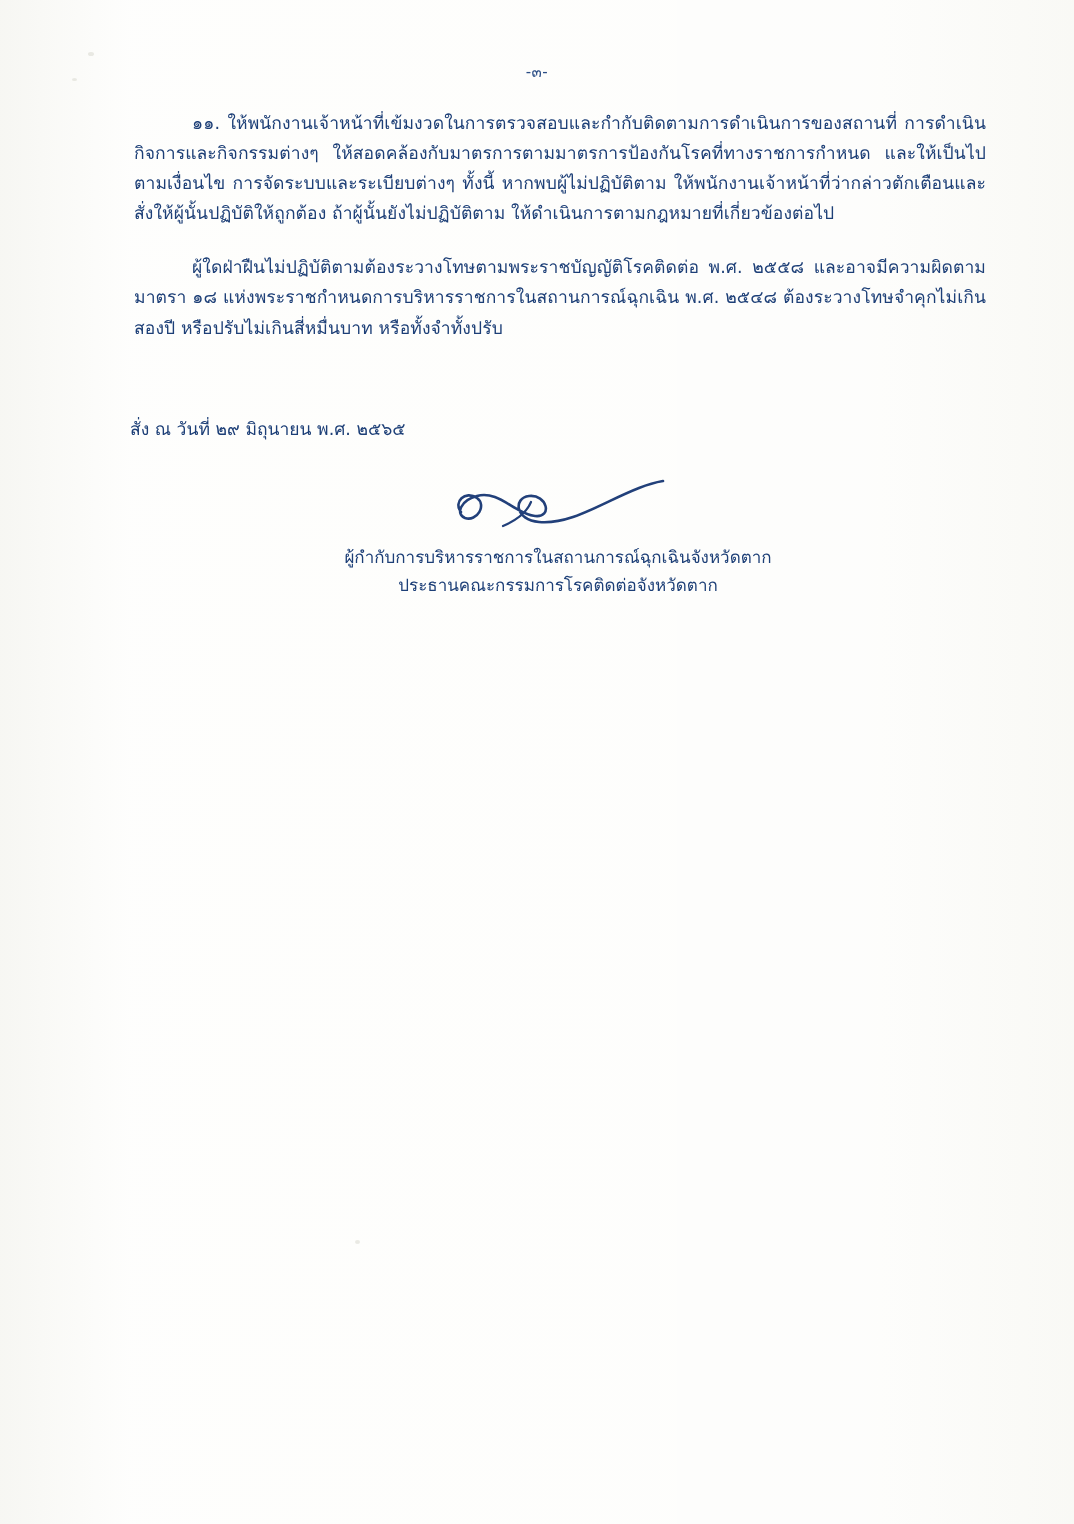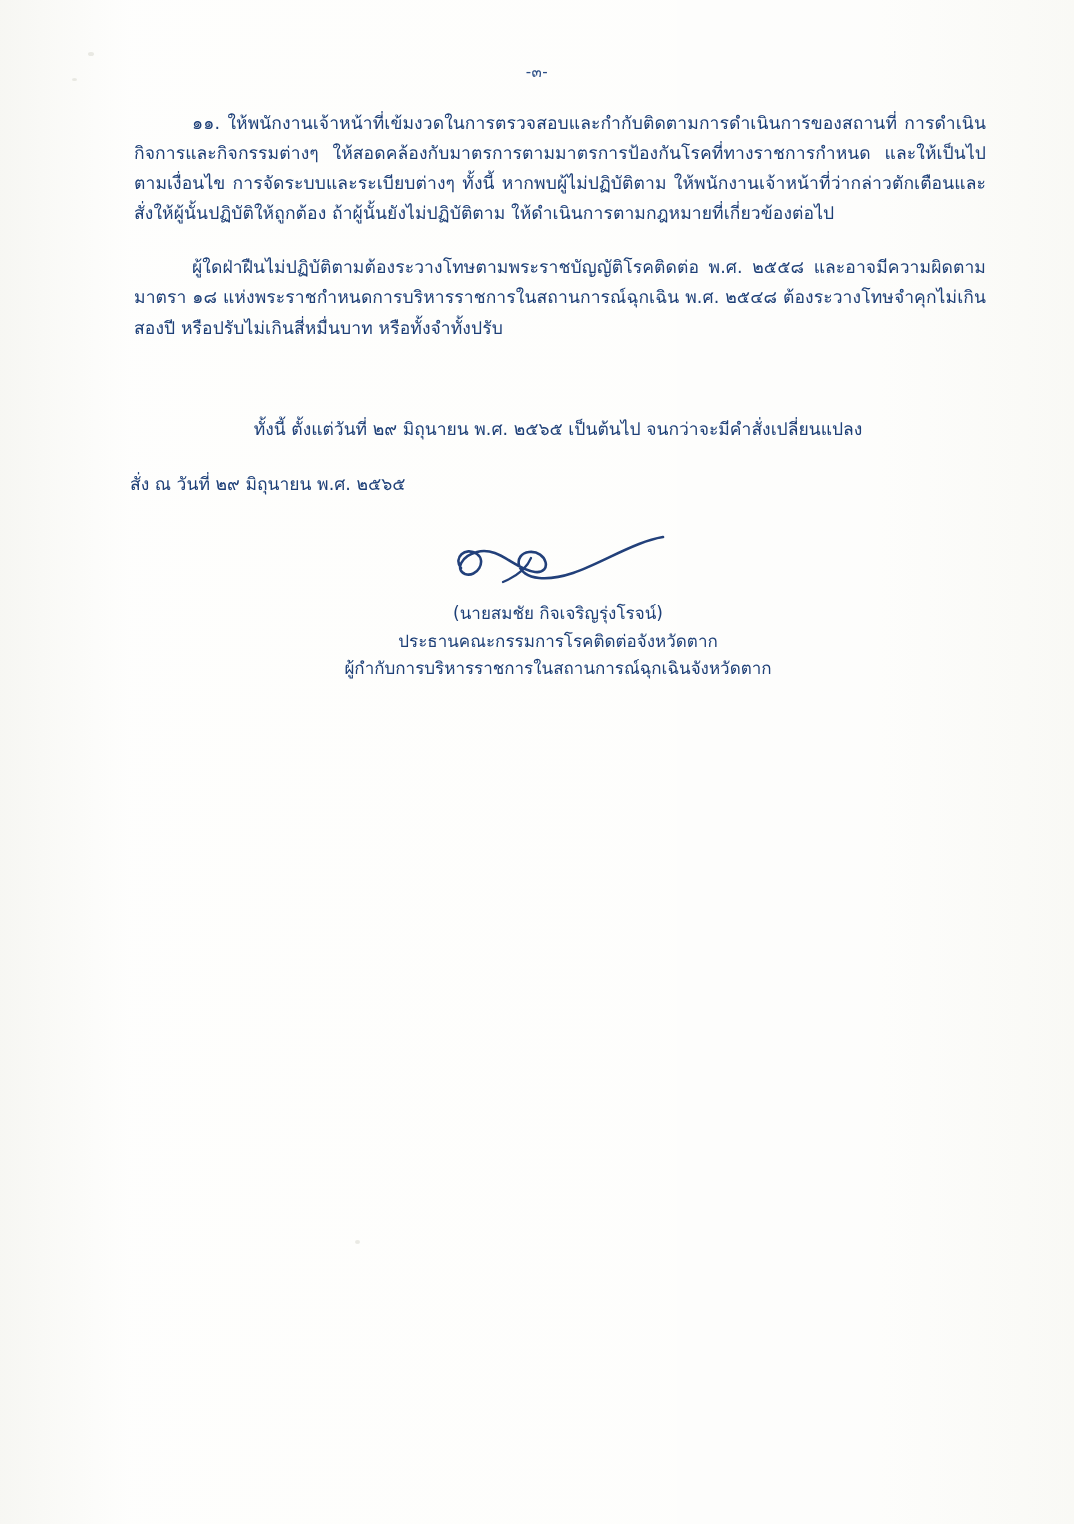--- a/index.html
+++ b/index.html
@@ -114,32 +114,30 @@
 
     <div class="spacer-sm"></div>
 
     <p class="para indent">ผู้ใดฝ่าฝืนไม่ปฏิบัติตามต้องระวางโทษตามพระราชบัญญัติโรคติดต่อ พ.ศ. ๒๕๕๘ และอาจมีความผิดตามมาตรา ๑๘ แห่งพระราชกำหนดการบริหารราชการในสถานการณ์ฉุกเฉิน พ.ศ. ๒๕๔๘ ต้องระวางโทษจำคุกไม่เกินสองปี หรือปรับไม่เกินสี่หมื่นบาท หรือทั้งจำทั้งปรับ</p>
 
     <div class="spacer-sm"></div>
 
 
     <div class="spacer-md"></div>
 
-    <div class="effective-line">ทั้งนี้ ตั้งแต่วันที่ ๒๙ มิถุนายน พ.ศ. ๒๕๖๕ เป็นต้นไป จนกว่าจะมีคำสั่งเปลี่ยนแปลง</div>
 
     <div class="order-date-line">สั่ง ณ วันที่ ๒๙ มิถุนายน พ.ศ. ๒๕๖๕</div>
 
     <div class="signature-block">
       <div class="signature-mark">
         <svg width="230" height="72" viewBox="0 0 230 72" fill="none" xmlns="http://www.w3.org/2000/svg" aria-hidden="true">
           <path d="M18 40 C 10 30, 22 18, 34 26 C 44 33, 34 50, 22 46 C 12 42, 18 28, 34 24 C 56 18, 72 42, 92 44 C 110 46, 104 22, 86 24 C 70 26, 72 48, 96 50 C 128 53, 160 30, 196 16 C 206 12, 214 10, 220 9" stroke="#22407a" stroke-width="2.6" stroke-linecap="round" fill="none"></path>
           <path d="M60 54 C 74 48, 84 40, 88 30" stroke="#22407a" stroke-width="2.2" stroke-linecap="round" fill="none"></path>
         </svg>
       </div>
       <div class="sign-names">
-        <div>(นายสมชัย  กิจเจริญรุ่งโรจน์)</div>
+        <div>ผู้กำกับการบริหารราชการในสถานการณ์ฉุกเฉินจังหวัดตาก</div>
         <div>ประธานคณะกรรมการโรคติดต่อจังหวัดตาก</div>
-        <div>ผู้กำกับการบริหารราชการในสถานการณ์ฉุกเฉินจังหวัดตาก</div>
       </div>
     </div>
 
   </div>
 </div>
 
 </body></html>

